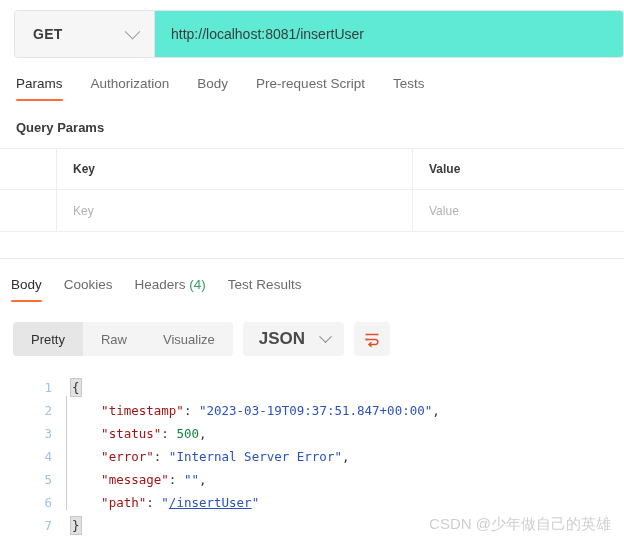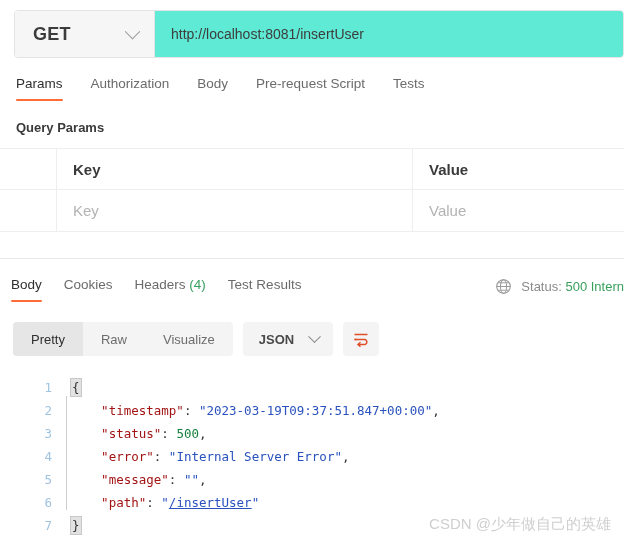--- a/index.html
+++ b/index.html
@@ -33,21 +33,21 @@
     width: 140px;
     background: #f6f6f6;
     border-right: 1px solid #e4e4e4;
     display: flex;
     align-items: center;
     justify-content: space-between;
     padding: 0 16px 0 18px;
     cursor: pointer;
   }
   .method-label {
-    font-size: 18px;
+    font-size: 14px;
     font-weight: bold;
     color: #3c3c3c;
     letter-spacing: .3px;
   }
   .chev {
     width: 11px; height: 11px;
     border-right: 1.6px solid #9b9b9b;
     border-bottom: 1.6px solid #9b9b9b;
     transform: rotate(45deg) translate(-2px,-2px);
   }
@@ -111,21 +111,21 @@
     height: 42px;
     border-top: 1px solid #eeeeee;
     border-bottom: 1px solid #eeeeee;
   }
   .ptable .prow + .prow { border-top: none; }
   .pcell {
     display: flex;
     align-items: center;
     padding-left: 16px;
     border-right: 1px solid #eeeeee;
-    font-size: 15px;
+    font-size: 12px;
   }
   .pcell.check { width: 57px; padding-left: 0; }
   .pcell.key   { width: 356px; }
   .pcell.value { flex: 1; border-right: none; }
   .head .pcell { font-weight: bold; color: #3a3a3a; }
   .body-row .pcell { color: #b3b3b3; cursor: text; }
 
   
   .res-divider {
     position: absolute;
@@ -193,21 +193,21 @@
     color: #2f2f2f;
   }
   .fmt-select {
     display: flex;
     align-items: center;
     gap: 16px;
     background: #f4f4f4;
     border-radius: 4px;
     height: 34px;
     padding: 0 14px 0 16px;
-    font-size: 13px;
+    font-size: 17px;
     font-weight: bold;
     color: #4a4a4a;
     cursor: pointer;
   }
   .fmt-select .chev {
     border-color: #8c8c8c;
     width: 9px; height: 9px;
     border-right-width: 1.5px;
     border-bottom-width: 1.5px;
   }
@@ -334,33 +334,20 @@
     </div>
     <div class="tab">
       <span>Headers</span>
       <span class="count">(4)</span>
     </div>
     <div class="tab">
       <span>Test Results</span>
     </div>
   </div>
 
-  <div class="status-wrap">
-    <svg class="globe" viewBox="0 0 20 20">
-      <circle cx="10" cy="10" r="8" fill="none" stroke="#9a9a9a" stroke-width="1.3"></circle>
-      <ellipse cx="10" cy="10" rx="3.6" ry="8" fill="none" stroke="#9a9a9a" stroke-width="1.2"></ellipse>
-      <line x1="2" y1="10" x2="18" y2="10" stroke="#9a9a9a" stroke-width="1.2"></line>
-      <line x1="3.3" y1="5.6" x2="16.7" y2="5.6" stroke="#9a9a9a" stroke-width="1.1"></line>
-      <line x1="3.3" y1="14.4" x2="16.7" y2="14.4" stroke="#9a9a9a" stroke-width="1.1"></line>
-    </svg>
-    <div class="status-text">
-      <span>Status:</span>
-      <span class="code">500 Intern</span>
-    </div>
-  </div>
 
   <div class="view-toolbar">
     <div class="seg">
       <div class="seg-item active">Pretty</div>
       <div class="seg-item">Raw</div>
       <div class="seg-item">Visualize</div>
     </div>
     <div class="fmt-select">
       <span>JSON</span>
       <span class="chev"></span>

